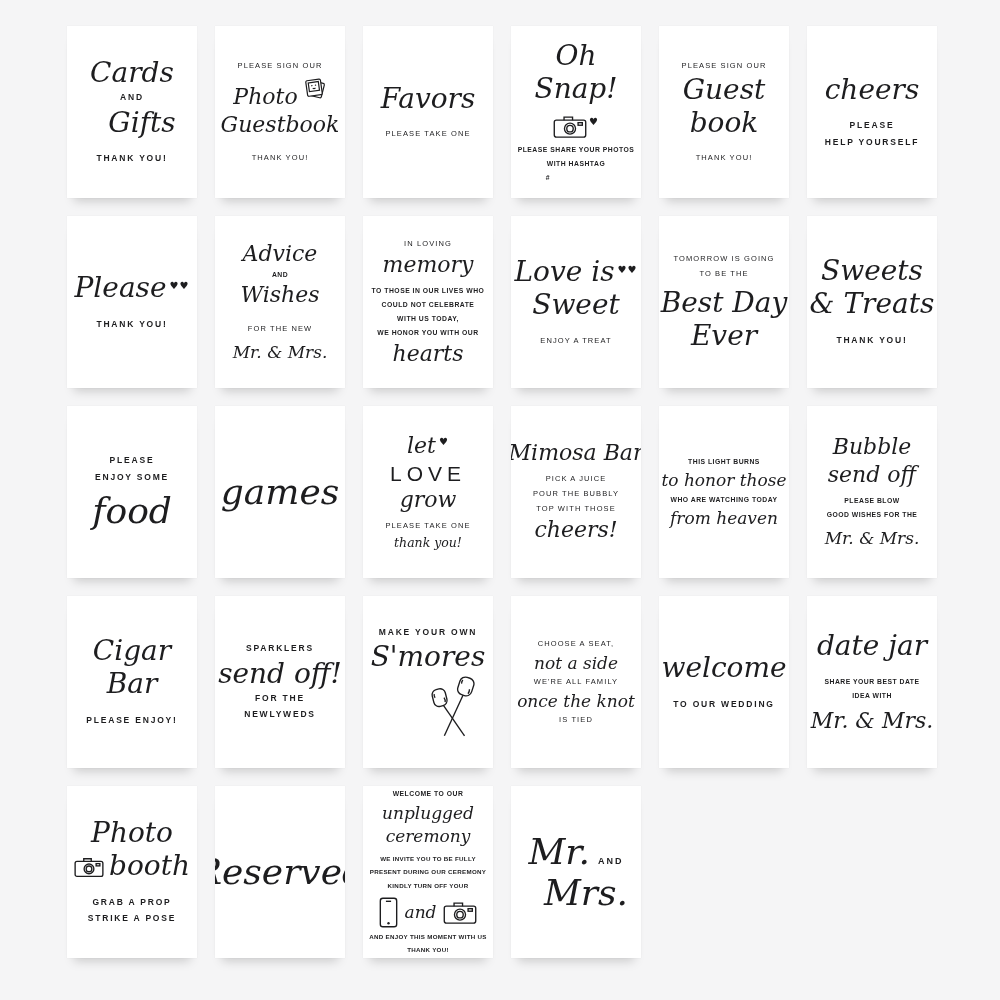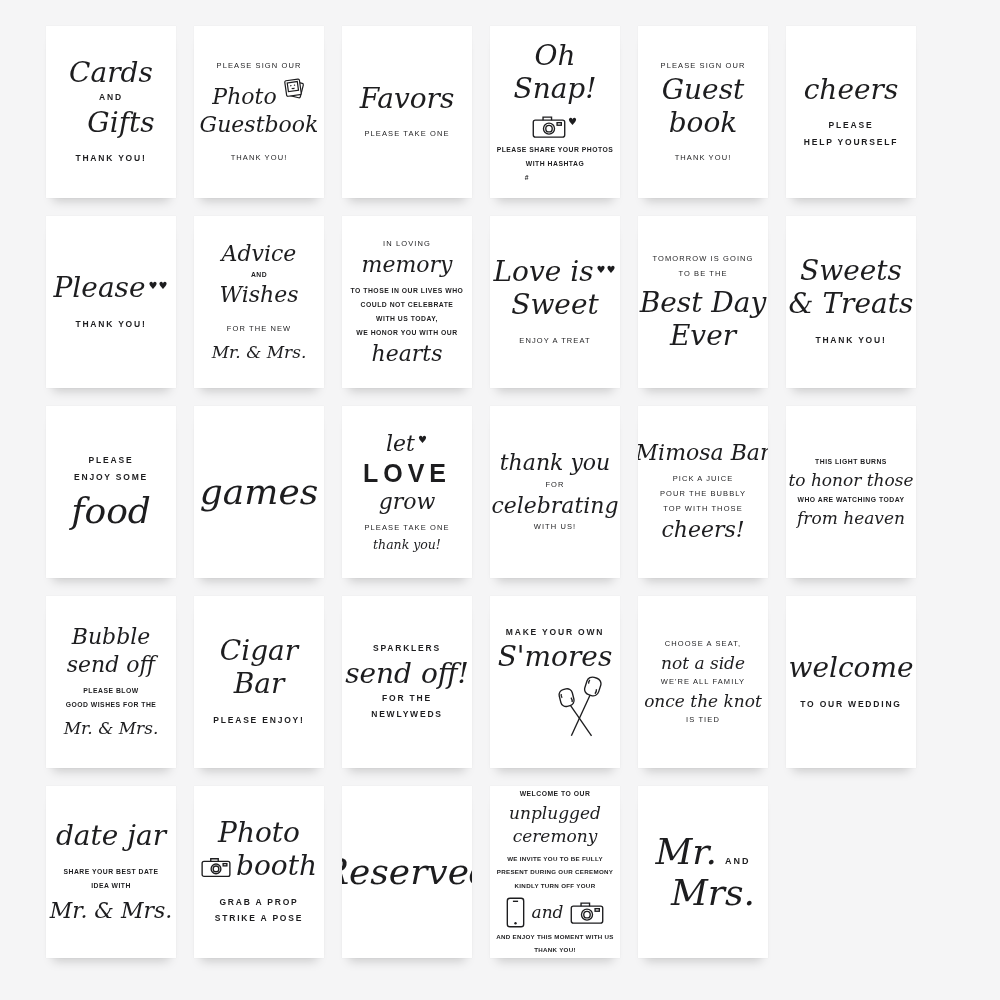--- a/index.html
+++ b/index.html
@@ -6,21 +6,21 @@
   body{
     width:1000px;height:1000px;
     background:#f5f5f6;
     font-family:"Liberation Sans",sans-serif;
     color:#1d1d1f;
     overflow:hidden;
   }
   .grid{
     box-sizing:border-box;
     width:1000px;height:1000px;
-    padding:26px 55px 22px 46px;
+    padding:26px 55px 22px 67px;
     display:grid;
     grid-template-columns:repeat(6,130px);
     grid-template-rows:repeat(5,172px);
     column-gap:22px;row-gap:23px;gap:18px;
   }
   .card{
     background:#ffffff;
     box-shadow:0 0 1px rgba(0,0,0,.07), 0 10px 10px -7px rgba(0,0,0,.18);
     display:flex;flex-direction:column;
     align-items:center;justify-content:center;
@@ -38,21 +38,21 @@
 
   .s-script-xxl{font-family:"DejaVu Serif",serif;font-style:italic;font-size:36px;line-height:1.05;}
   .s-script-xl{font-family:"DejaVu Serif",serif;font-style:italic;font-size:28px;line-height:1.08;}
   .s-script-lg{font-family:"DejaVu Serif",serif;font-style:italic;font-size:22px;line-height:1.12;}
   .s-script-md{font-family:"DejaVu Serif",serif;font-style:italic;font-size:17px;line-height:1.2;}
   .s-script-sm{font-family:"DejaVu Serif",serif;font-style:italic;font-size:12.5px;line-height:1.2;}
   .s-caps{font-weight:700;font-size:8.5px;letter-spacing:1.8px;line-height:1.6;}
   .s-caps-xs{font-weight:400;font-size:7.5px;letter-spacing:1.1px;line-height:1.6;}
   .s-caps-2xs{font-weight:700;font-size:6.8px;letter-spacing:.5px;line-height:1.65;}
   .s-caps-3xs{font-weight:700;font-size:6.2px;letter-spacing:.3px;line-height:1.7;}
-  .s-caps-bold{font-weight:700;font-size:25px;letter-spacing:5px;line-height:1.1;}
+  .s-caps-bold{font-weight:400;font-size:21px;letter-spacing:5px;line-height:1.1;}
   .s-hearts{font-family:"DejaVu Sans",sans-serif;font-size:10px;letter-spacing:1px;
             display:inline-block;transform:translateY(-8px);margin-left:3px;}
   .s-caps-and{font-weight:700;font-size:9px;letter-spacing:2px;margin-left:8px;}
 
   .icon{display:inline-flex;align-items:center;}
   .icon svg{display:block;}
   .polaroid-icon{margin-left:5px;transform:translateY(-4px);}
   .camera-inline-icon{margin-right:5px;transform:translateY(3px);}
   .camera-icon{margin:2px 0;}
   .heart-by-cam{transform:translateY(-14px);margin-left:2px;}
@@ -276,34 +276,20 @@
         <span class="s-caps-bold">LOVE</span>
       </div>
       <div class="line">
         <span class="s-script-lg">grow</span>
       </div>
       <div class="line mt-sm">
         <span class="s-caps-xs">PLEASE TAKE ONE</span>
       </div>
       <div class="line">
         <span class="s-script-sm">thank you!</span>
-      </div>
-    </div>
-    <div class="card">
-      <div class="line">
-        <span class="s-script-lg">thank you</span>
-      </div>
-      <div class="line">
-        <span class="s-caps-xs">FOR</span>
-      </div>
-      <div class="line">
-        <span class="s-script-lg">celebrating</span>
-      </div>
-      <div class="line">
-        <span class="s-caps-xs">WITH US!</span>
       </div>
     </div>
     <div class="card">
       <div class="line">
         <span class="s-script-lg">Mimosa Bar</span>
       </div>
       <div class="line mt-sm">
         <span class="s-caps-xs">PICK A JUICE</span>
       </div>
       <div class="line">

